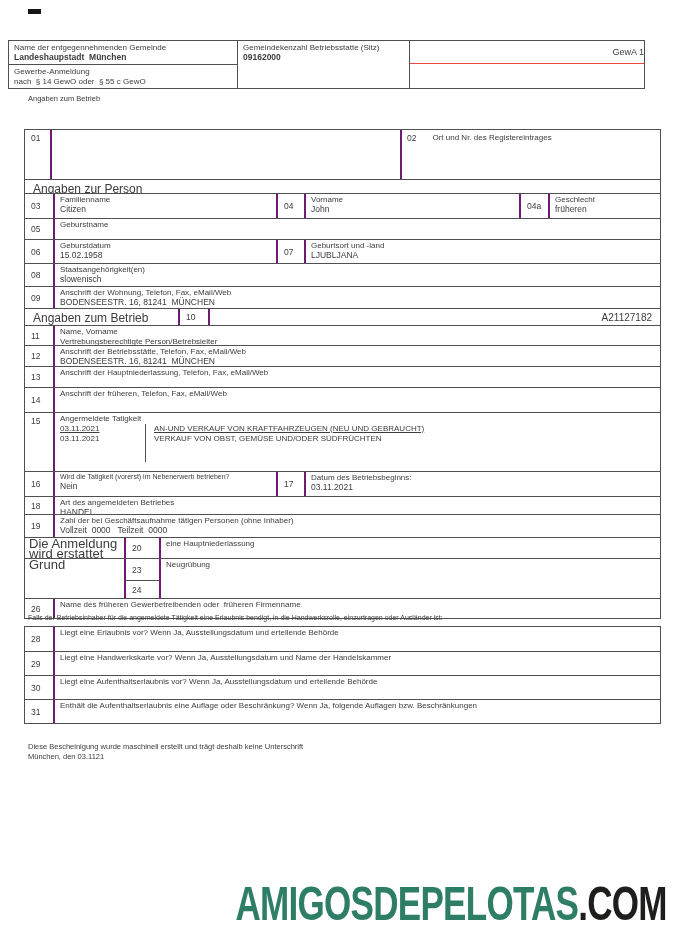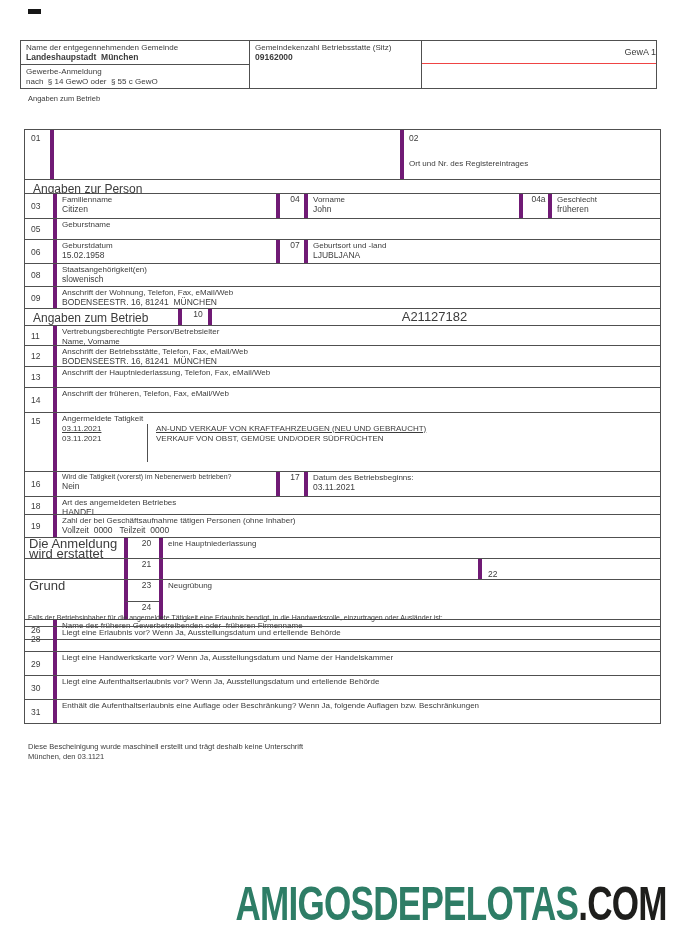--- a/index.html
+++ b/index.html
@@ -7,21 +7,21 @@
   body {
     width: 683px; height: 948px; position: relative;
     font-family: "Liberation Sans", "DejaVu Sans", sans-serif;
     color: #3c3c3c;
   }
   .page { position:absolute; inset:0; width:683px; height:948px; background:#fff; overflow:hidden; }
   :root { }
   .corner-mark { position:absolute; left:28px; top:9px; width:13px; height:5px; background:#161616; }
 
   
-  .hdr { position:absolute; left:20px; top:40px; width:637px; height:49px; border:1px solid #505050; display:flex; }
+  .hdr { position:absolute; left:8px; top:40px; width:637px; height:49px; border:1px solid #505050; display:flex; }
   .hcol { height:100%; }
   .hcol1 { width:229px; border-right:1px solid #505050; display:flex; flex-direction:column; }
   .hcol2 { width:172px; border-right:1px solid #505050; padding:2px 5px; }
   .hcol3 { flex:1; display:flex; flex-direction:column; }
   .hc1a { height:24px; border-bottom:1px solid #505050; padding:2px 5px; overflow:hidden; }
   .hc1b { flex:1; padding:2px 5px; overflow:hidden; }
   .hc3a { height:23px; border-bottom:1px solid #ef4444; text-align:right; font-size:9px; padding-top:6px; }
   .hc3b { flex:1; }
 
   .lbl  { font-size:8px;   line-height:9.5px; }
@@ -40,33 +40,33 @@
   .t1 { position:absolute; left:24px; top:104px; width:637px; border:1px solid #505050;margin-top:25px; }
   .t2 { position:absolute; left:24px; top:626px; width:637px; border:1px solid #505050; }
   .row { display:flex; border-top:1px solid #505050; overflow:hidden; }
   .t1 > .row:first-child, .t2 > .row:first-child { border-top:none; }
   .row.nbt { border-top:none; }
 
   .h49{height:49px} .h14{height:14px} .h25{height:25px} .h21{height:21px} .h24{height:24px}
   .h23{height:23px} .h22{height:22px} .h17{height:17px} .h20{height:20px} .h18{height:18px} .h59{height:59px}
 
   .cell { padding:1px 5px; overflow:hidden; }
-  .bl { border-left:4px solid #701a75;flex-direction:column; }
+  .bl { border-left:2px solid #701a75; }
   .grow { flex:1; }
   .w25{width:25px;flex:none} .w28{width:28px;flex:none} .w29{width:29px;flex:none} .w30{width:30px;flex:none}
   .w35{width:35px;flex:none} .w99{width:99px;flex:none} .w153{width:153px;flex:none}
   .w215{width:215px;flex:none} .w223{width:223px;flex:none} .w319{width:319px;flex:none} .w350{width:350px;flex:none}
 
   .num { flex:none; display:flex; align-items:center; padding-left:6px; font-size:8.5px; }
   .num.top { align-items:flex-start; padding-top:3px; }
   .numtx { font-size:8.5px; }
   .seclbl { font-size:12px; padding:2px 5px 0 8px; }
 
   .c02 { display:flex; gap:16px; padding-top:3px; font-size:8px; }
-  .refcell { display:flex; align-items:center; justify-content:flex-end; padding-right:8px; font-size:13px; }
+  .refcell { display:flex; align-items:center; justify-content:flex-end; padding-right:8px; font-size:10px; }
 
   .acts { display:flex; }
   .dates { width:86px; flex:none; border-right:1px solid #505050; height:38px; font-size:8px; line-height:10px; }
   .actlist { padding-left:8px; font-size:8px; line-height:10px; }
 
   .r20lbl { font-size:13px; line-height:9.5px; padding:1px 4px 0 4px; }
   .num22 { padding:4px 0 0 6px; }
 
   
   .wm { position:absolute; top:880px; right:16px; white-space:nowrap;
@@ -176,22 +176,22 @@
 
     <div class="row h17">
       <div class="seclbl w153">Angaben zum Betrieb</div>
       <div class="num w30 bl">10</div>
       <div class="cell grow bl refcell">A21127182</div>
     </div>
 
     <div class="row h20">
       <div class="num w28">11</div>
       <div class="cell grow bl">
+        <div class="lbl">Name, Vorname</div>
         <div class="lbl">Vertrebungsberechtigte Person/Betrebsielter</div>
-        <div class="lbl">Name, Vorname</div>
       </div>
     </div>
 
     <div class="row h21">
       <div class="num w28">12</div>
       <div class="cell grow bl">
         <div class="lbl">Anschrift der Betriebsstätte, Telefon, Fax, eMail/Web</div>
         <div class="val pre">BODENSEESTR. 16, 81241  MÜNCHEN</div>
       </div>
     </div>
@@ -260,28 +260,20 @@
       <div class="w99 r20lbl">
         <div>Die Anmeldung</div>
         <div>wird erstattet für</div>
       </div>
       <div class="num w35 bl">20</div>
       <div class="cell grow bl">
         <div class="lbl">eine Hauptniederlassung</div>
       </div>
     </div>
 
-    <div class="row h21">
-      <div class="w99"></div>
-      <div class="num w35 bl">21</div>
-      <div class="cell w319 bl"></div>
-      <div class="cell grow bl num22">
-        <span class="numtx">22</span>
-      </div>
-    </div>
 
     <div class="row h22">
       <div class="w99 r20lbl">Grund</div>
       <div class="num w35 bl">23</div>
       <div class="cell grow bl">
         <div class="lbl">Neugrübung</div>
       </div>
     </div>
 
     <div class="row h18 nbt">

